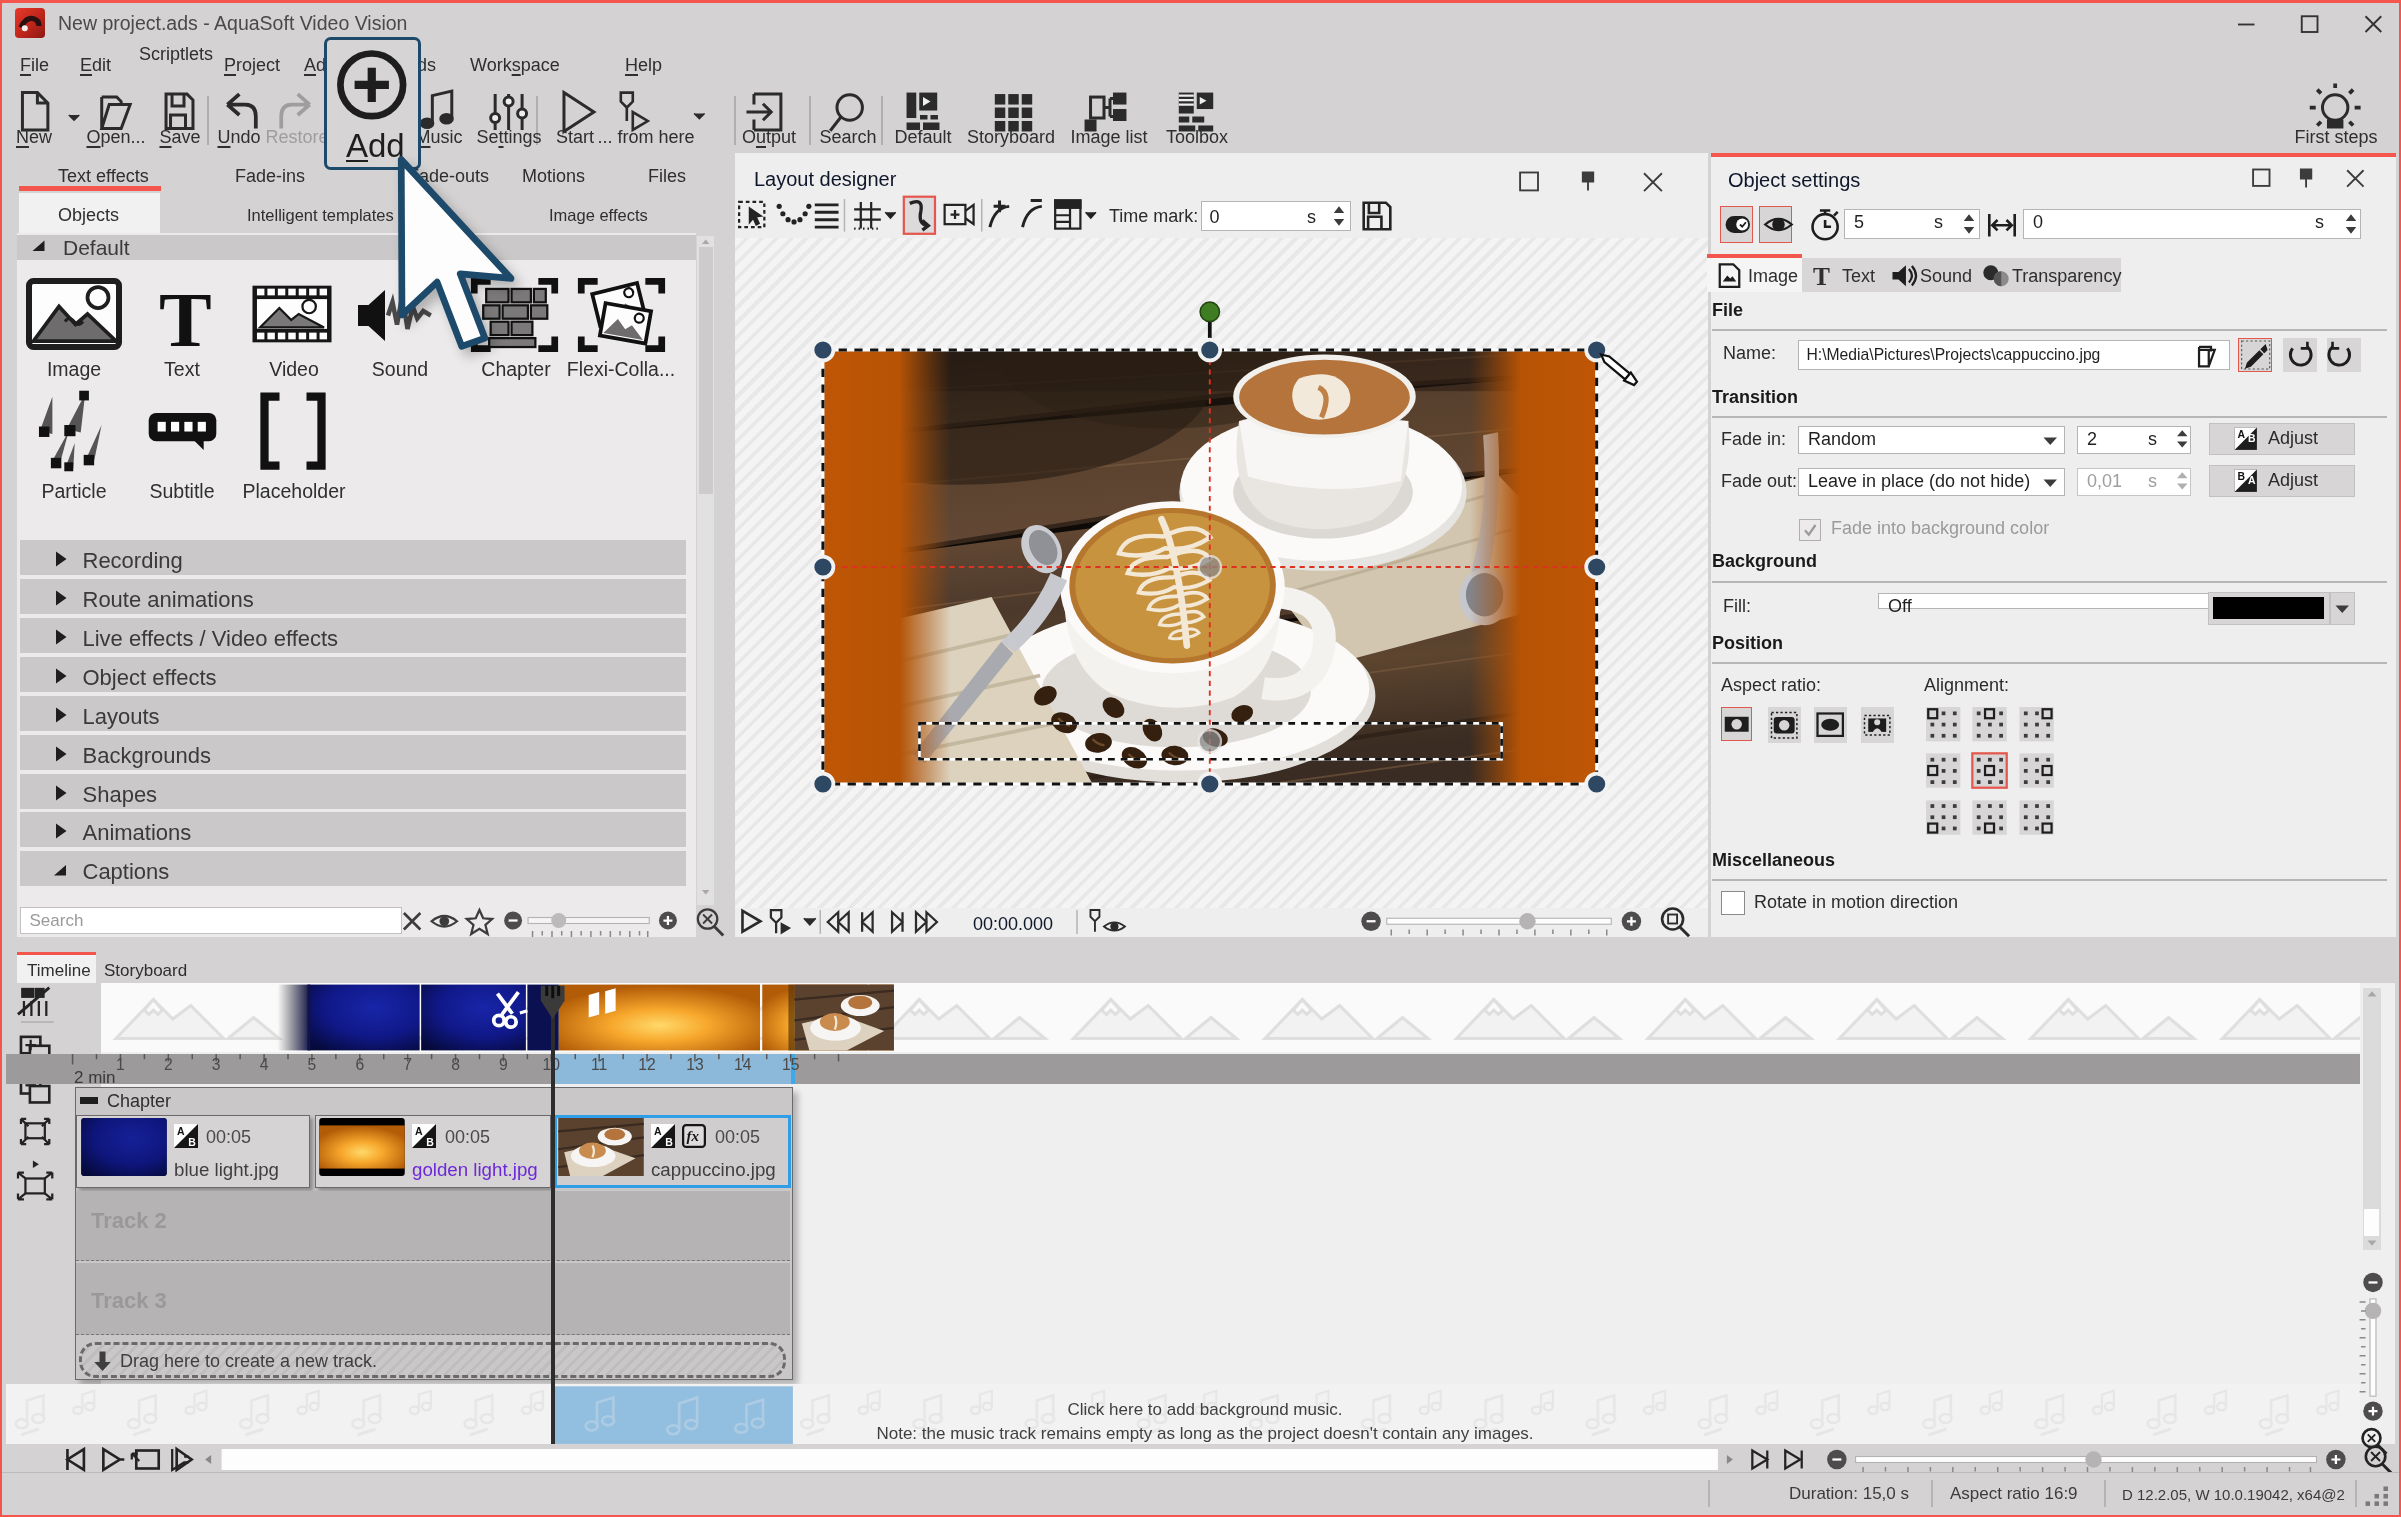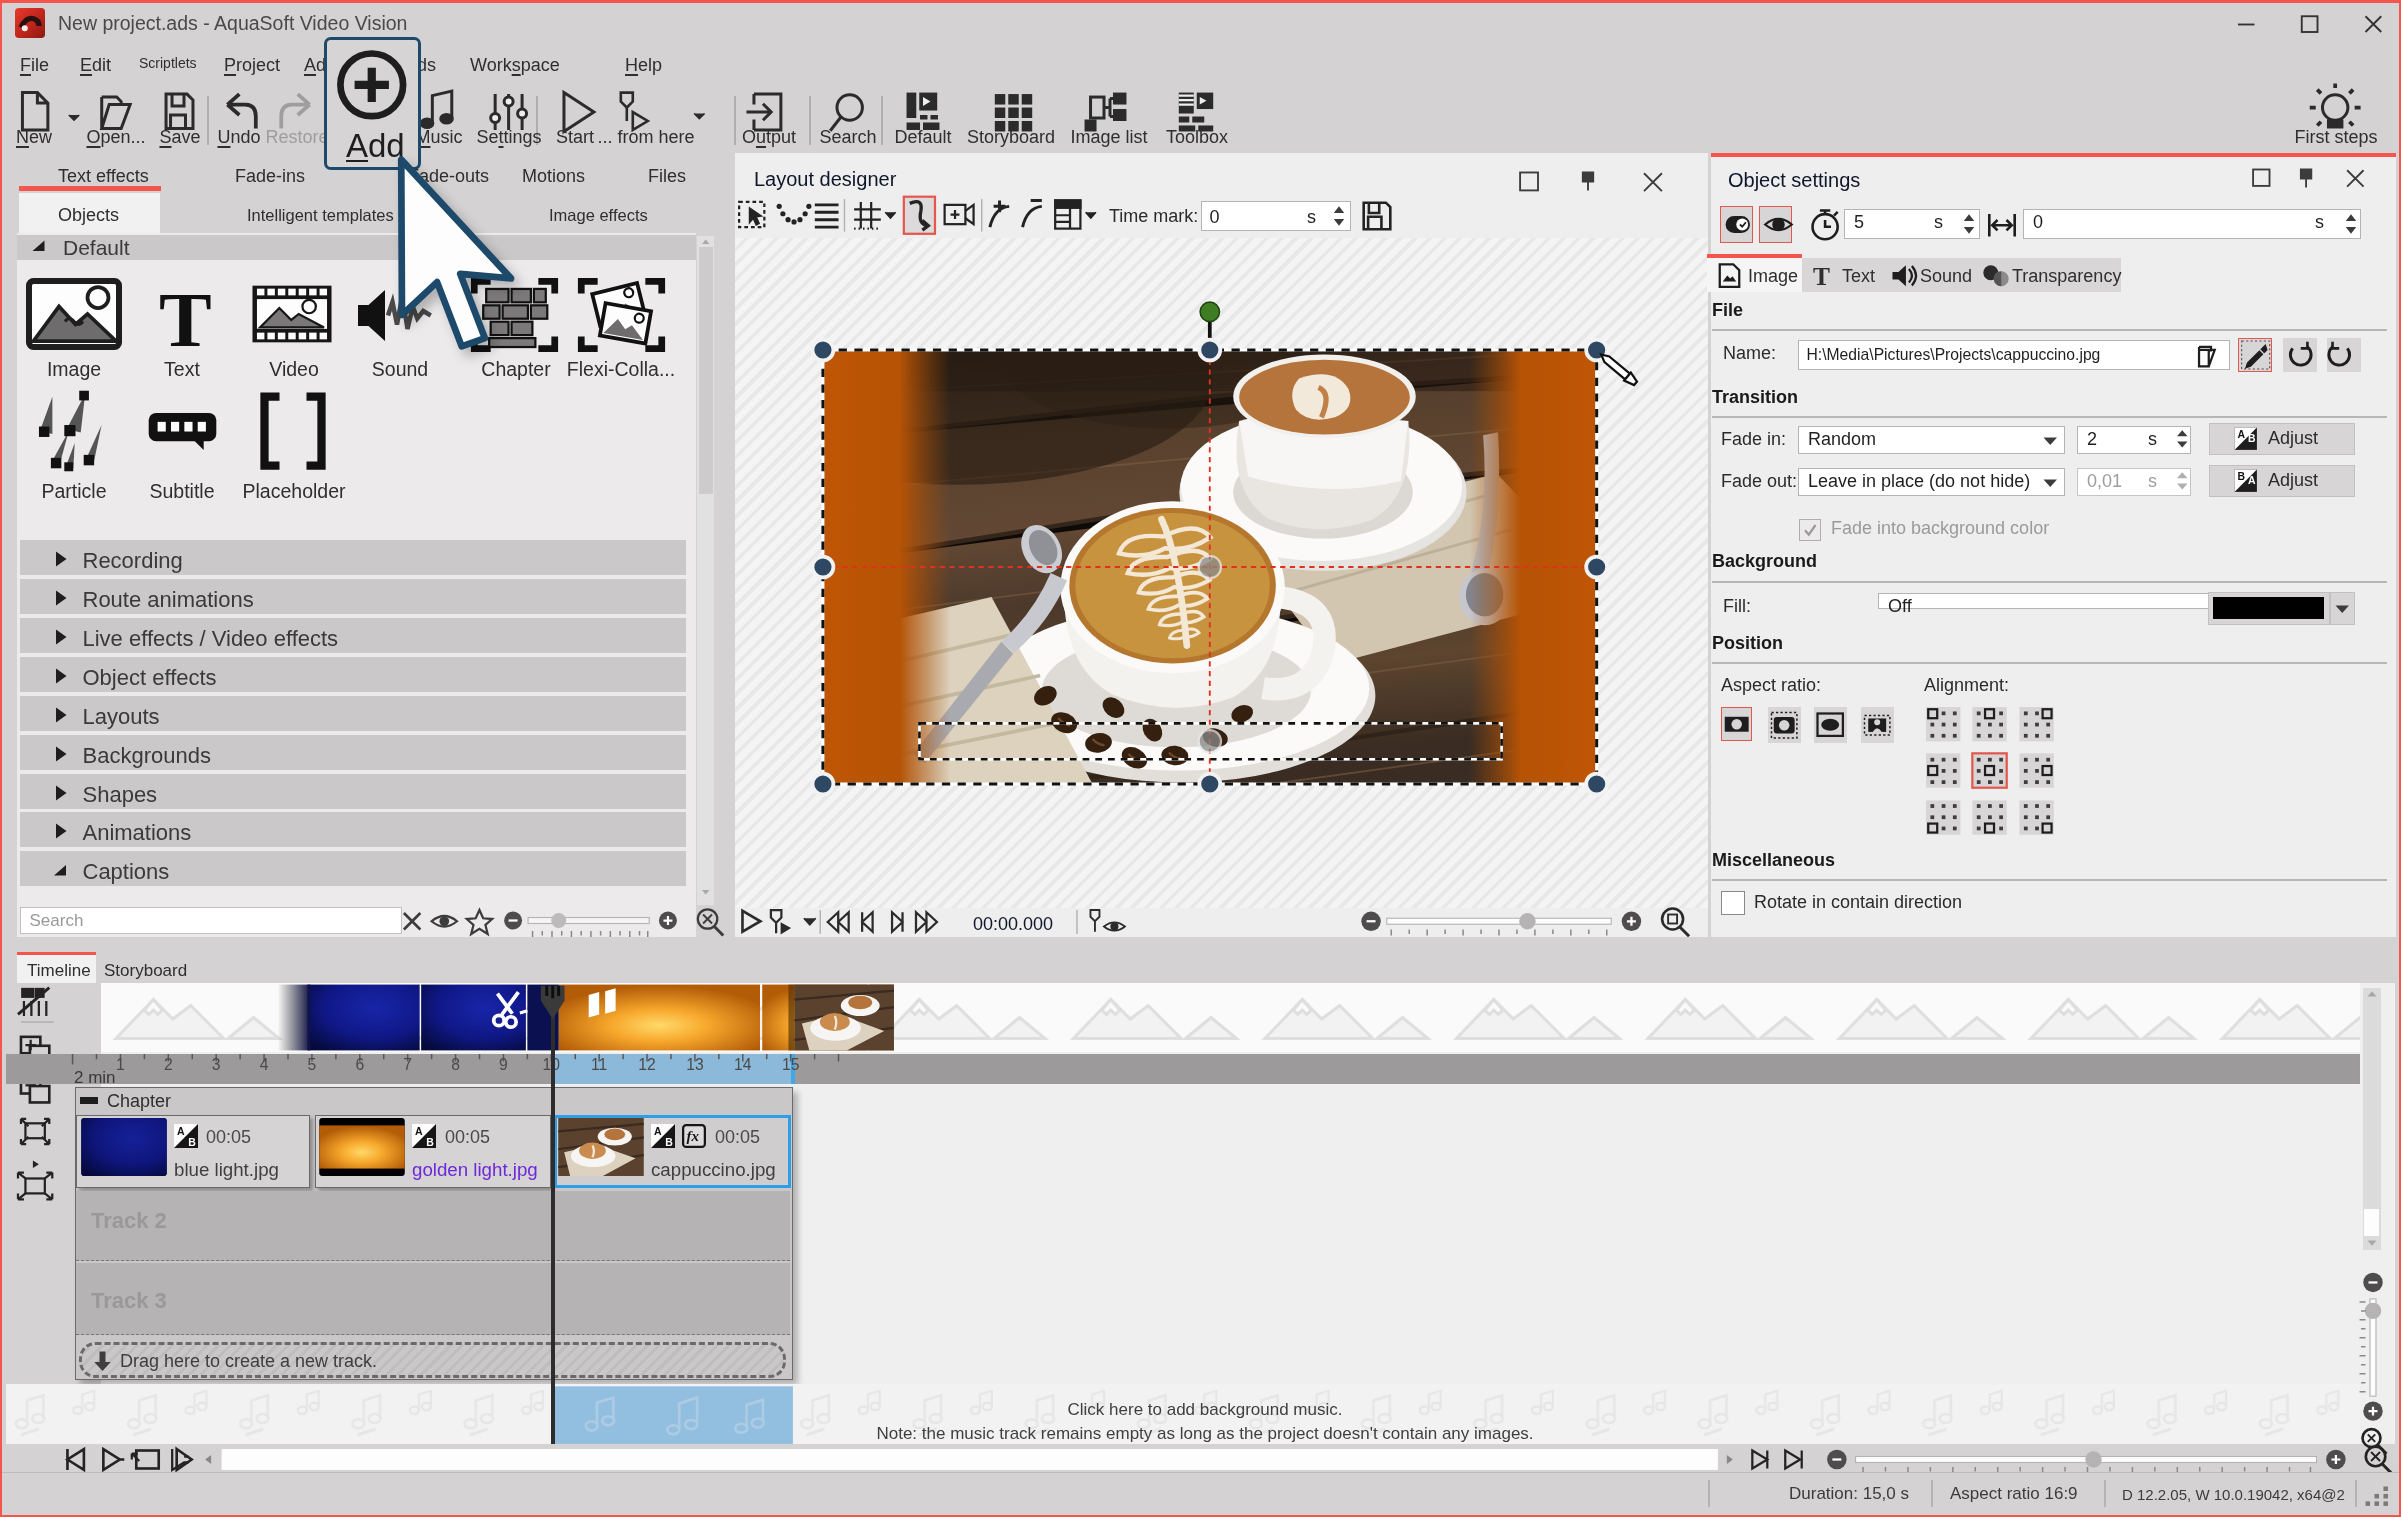--- a/index.html
+++ b/index.html
@@ -39,21 +39,21 @@
 </svg>
 <div class="txt" style="left:58px;top:12px;font-size:19.5px;color:#4a4a4a">New project.ads - AquaSoft Video Vision</div>
 <svg class="abs" style="left:2229px;top:13.5px" width="165" height="21" viewBox="0 0 220 28" stroke="#333" stroke-width="2.5" fill="none">
  <path d="M12 14 h22"></path>
  <rect x="97" y="3" width="21" height="21"></rect>
  <path d="M182 3 l21 21 M203 3 l-21 21"></path>
 </svg>
 
 <div class="txt" style="left:20px;top:55px;font-size:18px"><u>F</u>ile</div>
 <div class="txt" style="left:80px;top:55px;font-size:18px"><u>E</u>dit</div>
-<div class="txt" style="left:139px;top:55px;font-size:14px">Scriptlets</div>
+<div class="txt" style="left:139px;top:44px;font-size:18px">Scriptlets</div>
 <div class="txt" style="left:224px;top:55px;font-size:18px"><u>P</u>roject</div>
 <div class="txt" style="left:304px;top:55px;font-size:18px"><u>A</u>dd</div>
 <div class="txt" style="left:371px;top:55px;font-size:18px">Wizards</div>
 <div class="txt" style="left:470px;top:55px;font-size:18px">Work<u>s</u>pace</div>
 <div class="txt" style="left:625px;top:55px;font-size:18px"><u>H</u>elp</div>
 
 <div class="sep" style="left:207px;top:96px;height:49px"></div>
 <div class="sep" style="left:536px;top:96px;height:49px"></div>
 <div class="sep" style="left:734px;top:96px;height:49px"></div>
 <div class="sep" style="left:809px;top:96px;height:49px"></div>
@@ -844,21 +844,21 @@
       <rect x="156" y="79" width="12" height="12"></rect>
   <rect x="3" y="156" width="12" height="12"></rect>
       <rect x="79" y="156" width="12" height="12"></rect>
       <rect x="156" y="156" width="12" height="12"></rect>
  </g>
 </svg>
 
 <div class="hdr" style="left:1712px;top:850px">Miscellaneous</div>
 <div class="hline" style="left:1712px;top:879px;width:675px"></div>
 <div class="abs" style="left:1721px;top:891px;width:24px;height:24px;background:#fff;border:1.5px solid #8a8888"></div>
-<div class="lbl" style="left:1754px;top:892px">Rotate in contain direction</div>
+<div class="lbl" style="left:1754px;top:892px">Rotate in motion direction</div>
 
 <div class="abs" style="left:17px;top:952px;width:79px;height:31px;background:#f2f1f1;border-top:3.7px solid #f4564d"></div>
 <div class="txt" style="left:27px;top:961px;font-size:17px">Timeline</div>
 <div class="txt" style="left:104px;top:961px;font-size:17px">Storyboard</div>
 <div class="abs" style="left:6px;top:983px;width:2389px;height:461px;background:#f0efef"></div>
 
 <div class="abs" style="left:6px;top:983px;width:95px;height:461px;background:#d4d2d2"></div>
 <svg class="abs" style="left:15px;top:983px" width="82" height="224" viewBox="0 0 110 300" fill="none" stroke="#232323" stroke-width="3.5">
  <g>
       <rect x="10" y="8" width="14" height="10" fill="#232323"></rect>

